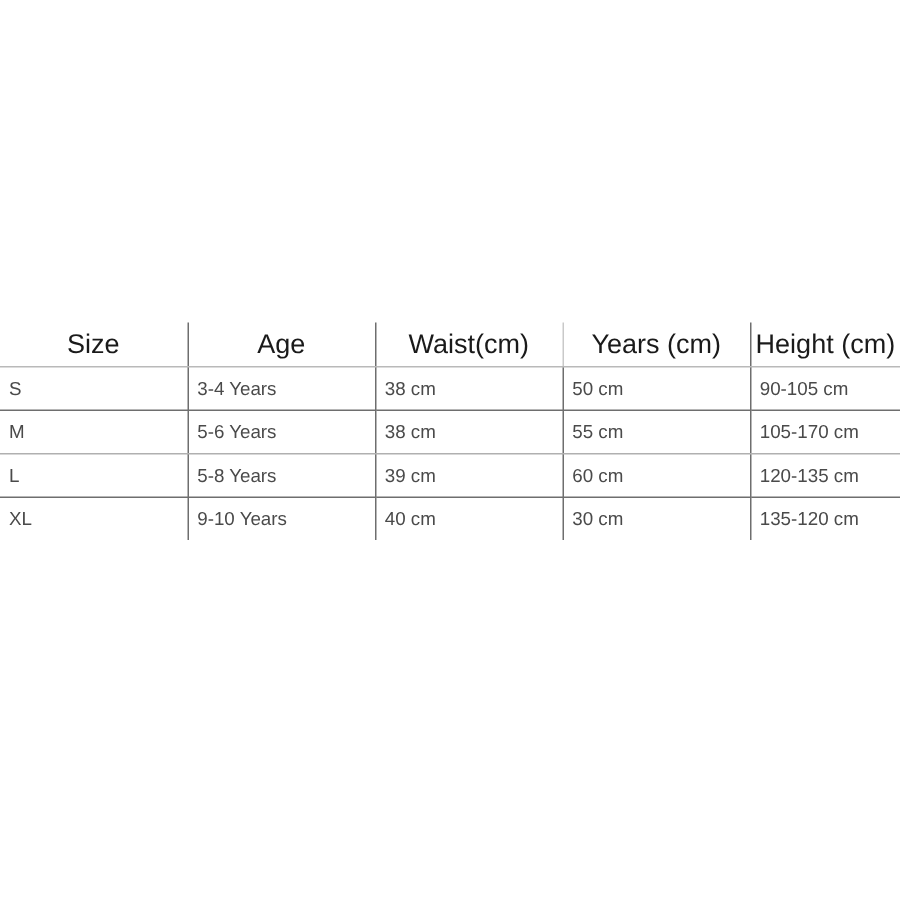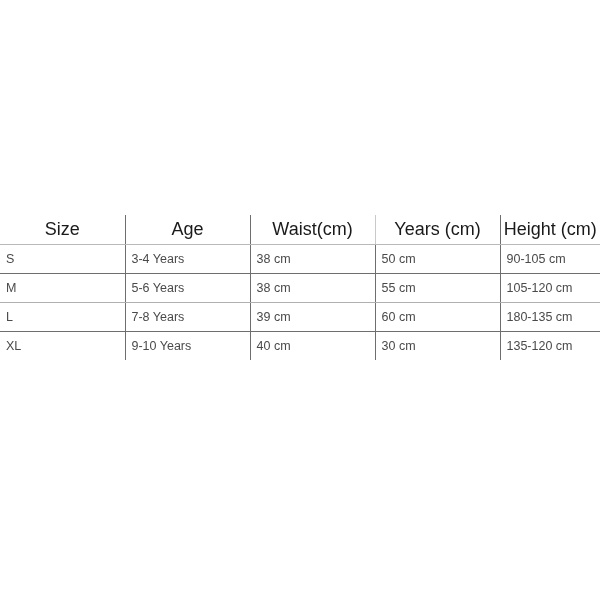--- a/index.html
+++ b/index.html
@@ -104,28 +104,28 @@
         <td>3-4 Years</td>
         <td>38 cm</td>
         <td>50 cm</td>
         <td class="last-col">90-105 cm</td>
       </tr>
       <tr class="light-rule">
         <td>M</td>
         <td>5-6 Years</td>
         <td>38 cm</td>
         <td>55 cm</td>
-        <td class="last-col">105-120 cm</td>
+        <td class="last-col">105-170 cm</td>
       </tr>
       <tr>
         <td>L</td>
-        <td>7-8 Years</td>
+        <td>5-8 Years</td>
         <td>39 cm</td>
         <td>60 cm</td>
-        <td class="last-col">180-135 cm</td>
+        <td class="last-col">120-135 cm</td>
       </tr>
       <tr class="light-rule">
         <td>XL</td>
         <td>9-10 Years</td>
         <td>40 cm</td>
         <td>30 cm</td>
         <td class="last-col">135-120 cm</td>
       </tr>
     </tbody>
   </table>

